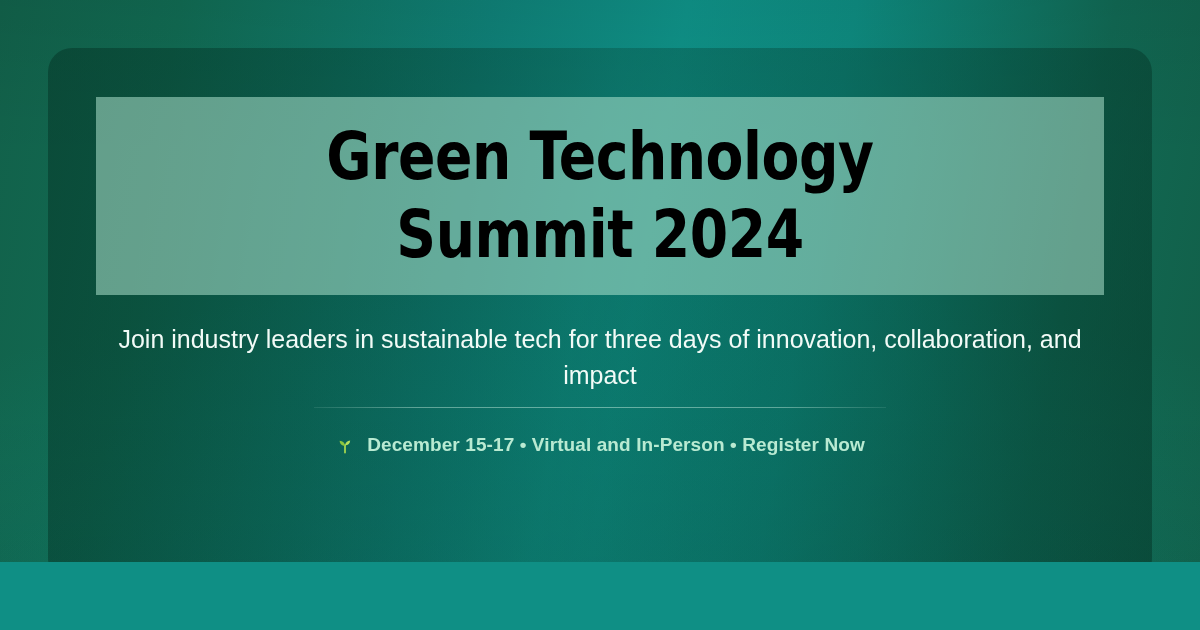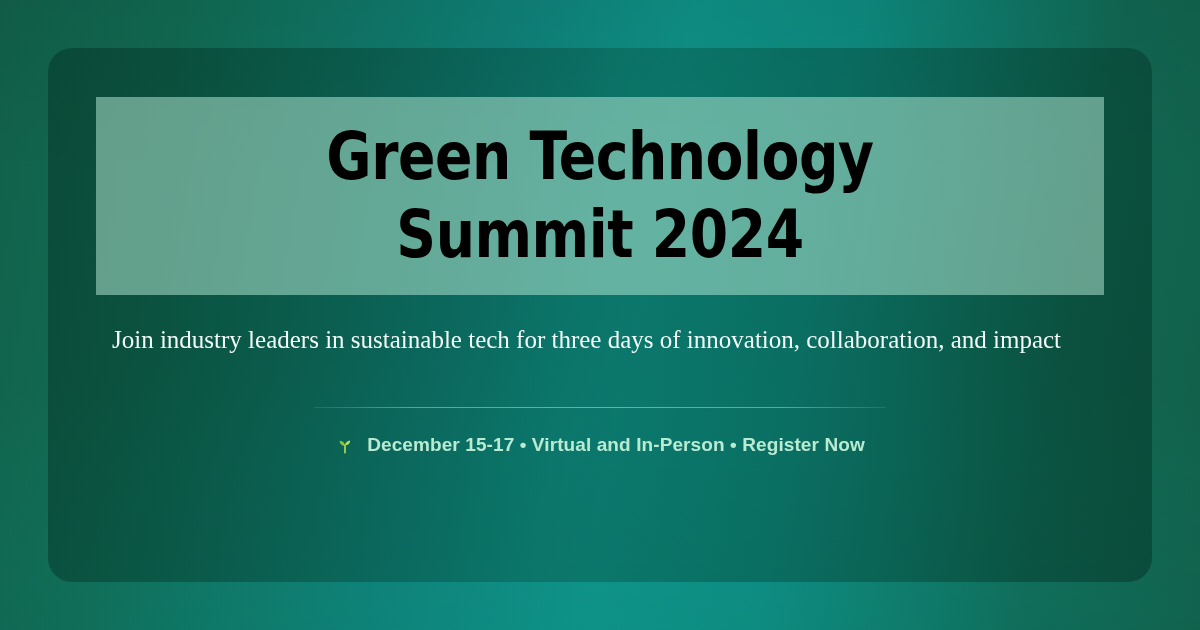--- a/index.html
+++ b/index.html
@@ -11,21 +11,21 @@
   }
 
   body {
     font-family: "Liberation Sans", sans-serif;
     background: #0f8f85;
   }
 
   #banner {
     position: relative;
     width: 1200px;
-    height: 630px;
+    height: 562px;
     box-sizing: border-box;
     background:
       linear-gradient(100deg,
         #12614a 0%,
         #116a52 14%,
         #0f8077 38%,
         #0f9288 53%,
         #0e8b80 66%,
         #116853 86%,
         #125f48 100%);
@@ -92,22 +92,23 @@
   }
 
   #subtitle {
     position: absolute;
     left: 48px;
     top: 274px;
     width: 1008px;
     margin: 0;
     padding: 0 16px;
     box-sizing: border-box;
+    text-align: center;
     color: #f2fbf7;
-    font-family: Liberation Serif, serif;
+    font-family: Liberation Sans, sans-serif;
     font-weight: 400;
     font-size: 25px;
     line-height: 1.42;
   }
 
   #divider {
     position: absolute;
     left: 266px;
     top: 359px;
     width: 572px;

